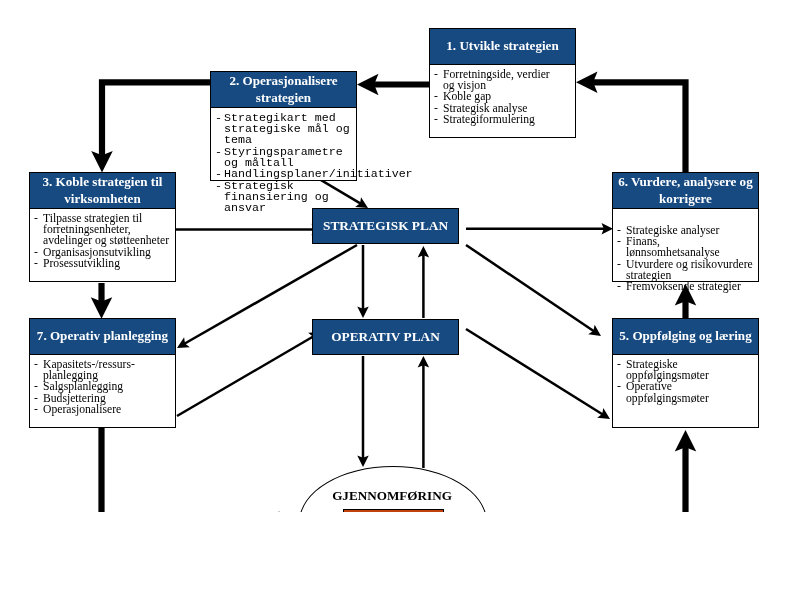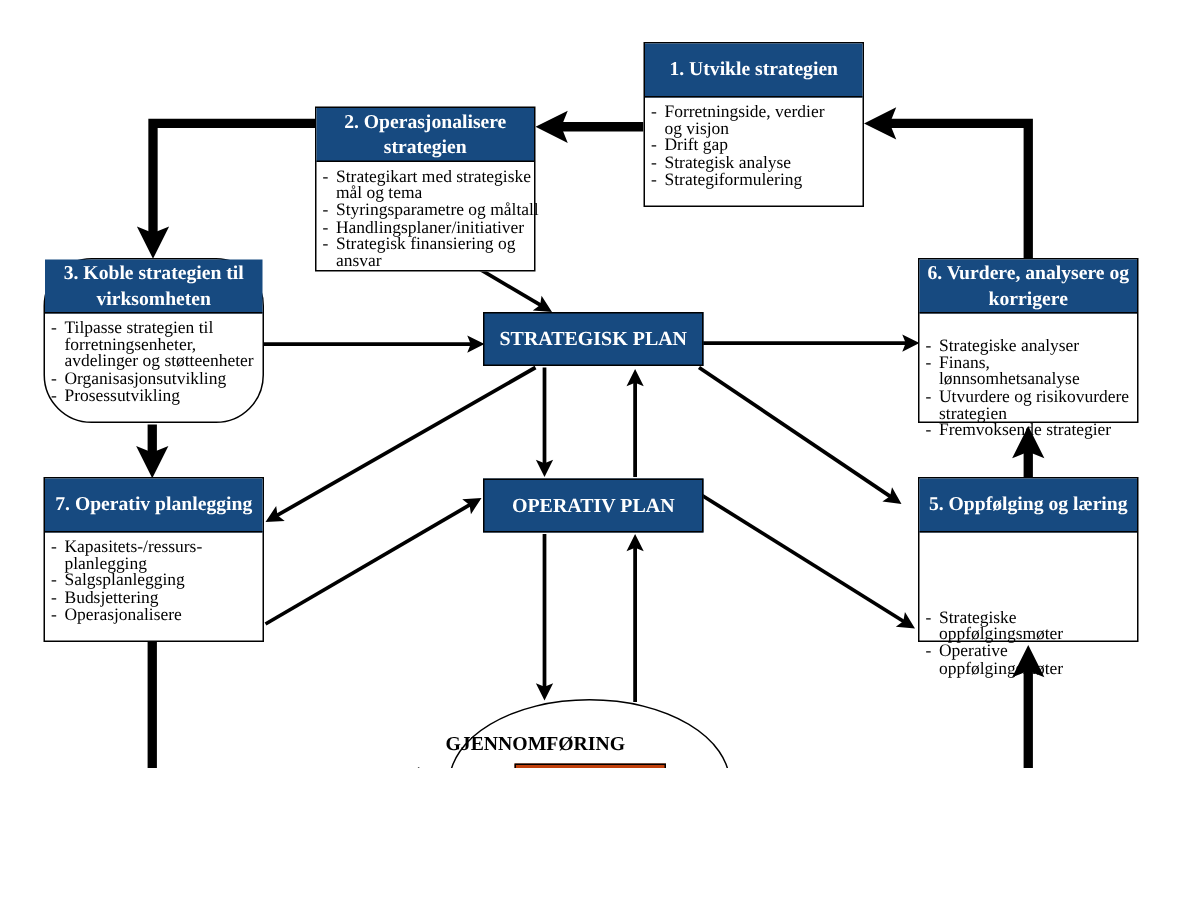--- a/index.html
+++ b/index.html
@@ -16,39 +16,39 @@
          text-align:center;font-size:13.1px;line-height:17.4px;height:36px;
          border-bottom:1.4px solid #000;display:flex;align-items:center;
          justify-content:center;padding:0 4px 0.8px 4px;}
   .nbody{color:#000;font-size:11.65px;line-height:11.35px;
          padding:3.5px 0 0 4px;overflow:visible;}
   .nbody ul{margin:0;padding:0;list-style:none;}
   .nbody li{position:relative;padding-left:9px;margin:0;}
   .nbody li:before{content:"-";position:absolute;left:0;top:0;}
 
   #box1{left:429px;top:28px;}   #box1 ul{width:124px;}
-  #box2{left:210px;top:27px;margin-top:44px;}   #box2 ul{width:147px;}
-  #box3{left:29px; top:172px;border-radius:32px;}  #box3 ul{width:141px;}
+  #box2{left:210px;top:27px;margin-top:44px;}   #box2 ul{width:147px;font-family:Liberation Mono, monospace;}
+  #box3{left:29px; top:172px;}  #box3 ul{width:141px;}
   #box4{left:29px; top:318px;}  #box4 ul{width:129px;}
-  #box5{left:612px;top:318px;font-family:Liberation Serif, serif;}  #box5 ul{width:119px;margin-top:47px;}
+  #box5{left:612px;top:318px;font-family:Liberation Serif, serif;}  #box5 ul{width:119px;}
   #box6{left:612px;top:172px;}  #box6 ul{width:137px;margin-top:12px;}
 
   
   .plan{position:absolute;box-sizing:border-box;background:#174A80;color:#fff;
         border:1.4px solid #000;font-weight:bold;text-align:center;
         display:flex;align-items:center;justify-content:center;
-        font-size:13.3px;z-index:3;width:147px;height:36px;left:322px;}
+        font-size:13.3px;z-index:3;width:147px;height:36px;left:312px;}
   #strategic-plan{top:208px;}
   #operational-plan{top:319px;}
 
   
   .ellipse{position:absolute;box-sizing:border-box;border:1.4px solid #000;
            border-radius:50%;background:#fff;z-index:3;
            left:299px;top:466px;width:188px;height:112.5px;}
-  .exec-title{position:absolute;left:297px;top:489px;width:190px;text-align:left;
+  .exec-title{position:absolute;left:297px;top:489px;width:190px;text-align:center;
               font-weight:bold;font-size:13.15px;line-height:14px;color:#000;z-index:4;}
   .exec-btn{position:absolute;box-sizing:border-box;background:#c2410c;
             border:1.6px solid #000;text-align:center;font-weight:bold;
             font-size:13px;display:flex;align-items:center;justify-content:center;
             color:#000;z-index:4;left:343px;width:101px;height:25px;}
   #exec-btn-0{top:509px;}
   #exec-btn-1{top:537px;border-radius:12px;}
 </style>
 </head>
 <body>
@@ -132,21 +132,21 @@
           <polygon points="685.5,284 696.25,305.5 685.5,301.2 674.75,305.5" fill="#000000"></polygon>
         </g>
       </g>
   </svg>
 
   <div class="node" id="box1">
     <div class="nhead">1. Utvikle strategien</div>
     <div class="nbody">
       <ul>
         <li>Forretningside, verdier og visjon</li>
-        <li>Drift gap</li>
+        <li>Koble gap</li>
         <li>Strategisk analyse</li>
         <li>Strategiformulering</li>
       </ul>
     </div>
   </div>
 
   <div class="node" id="box2">
     <div class="nhead">2. Operasjonalisere strategien</div>
     <div class="nbody">
       <ul>

